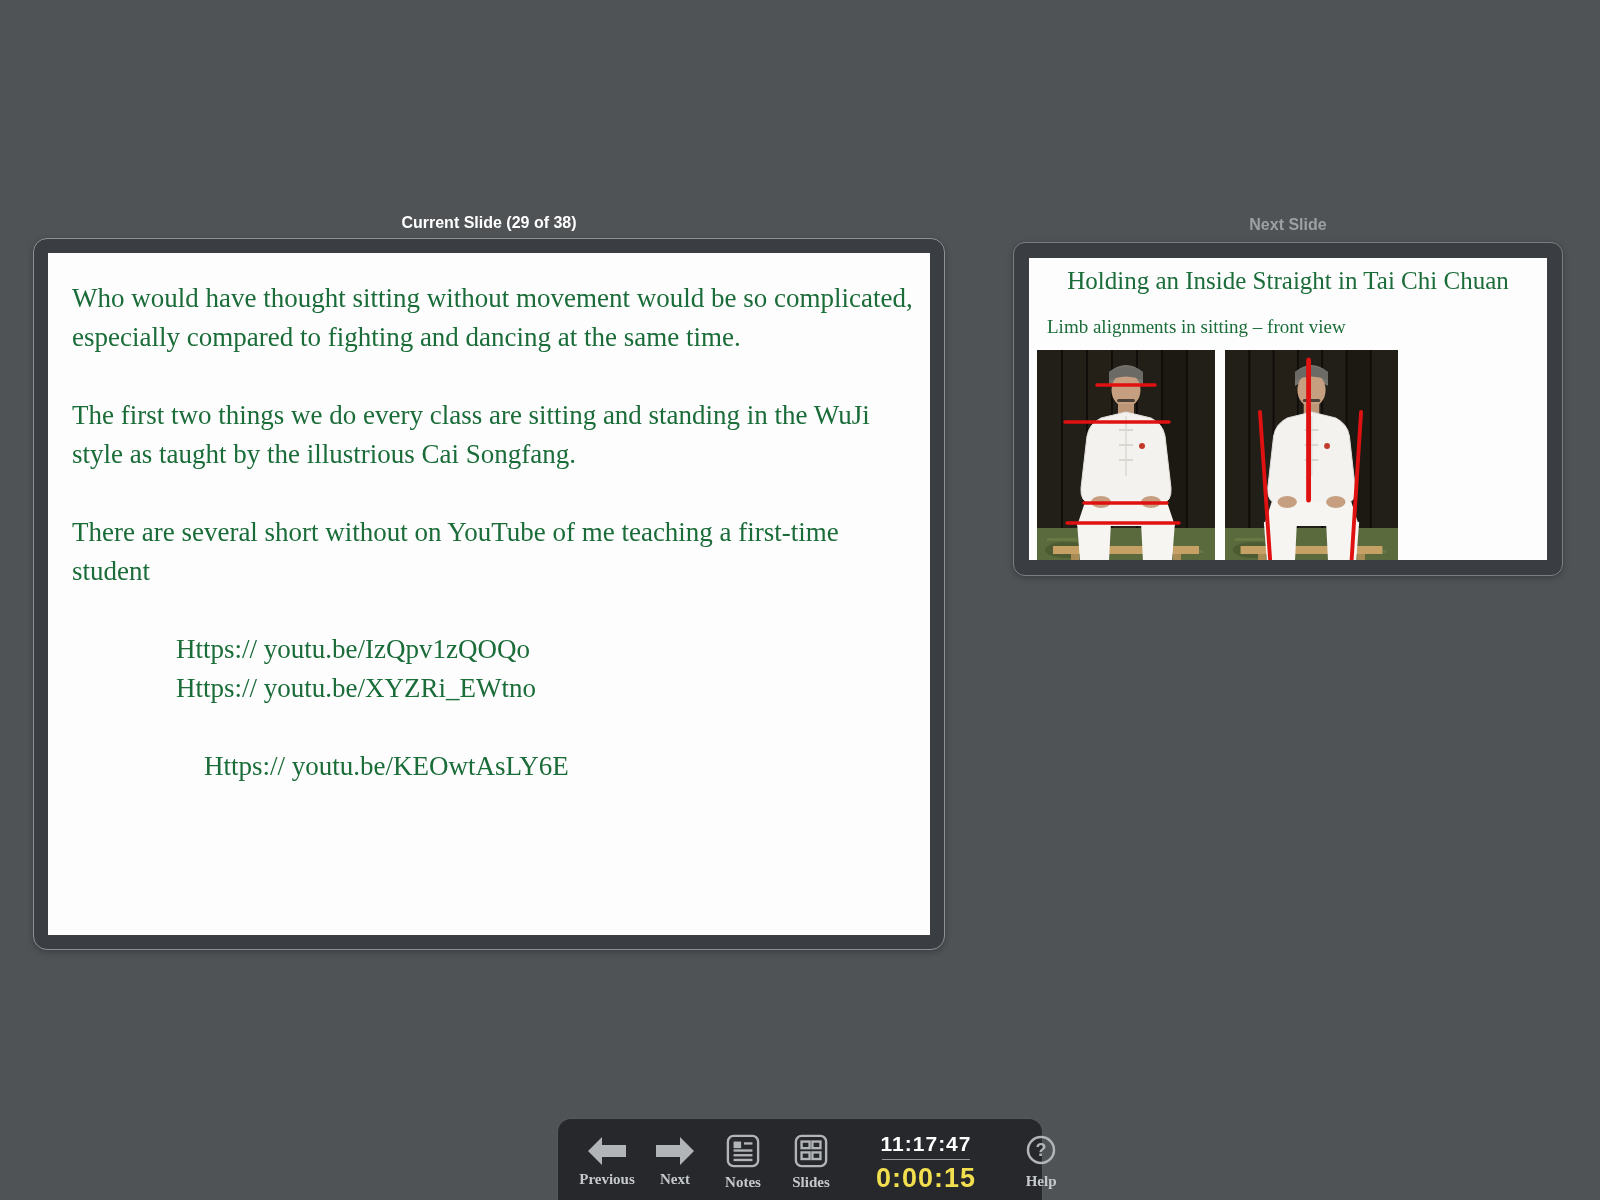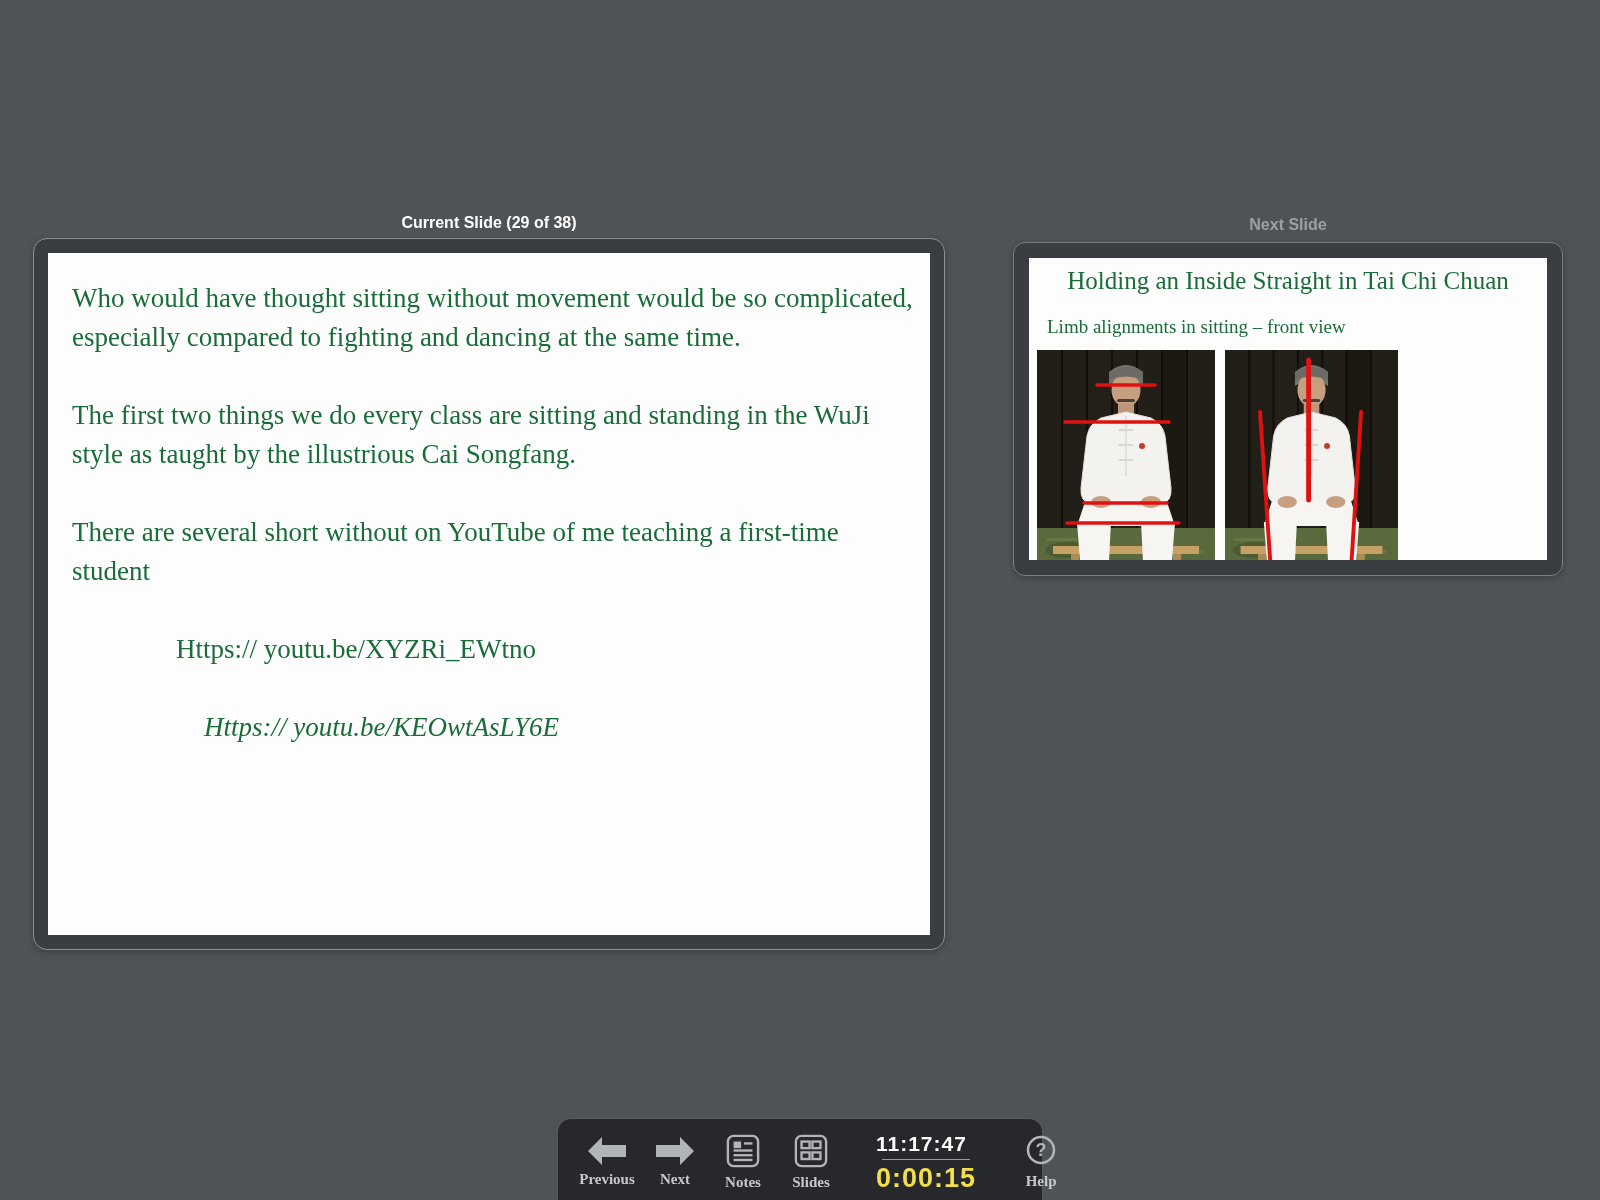--- a/index.html
+++ b/index.html
@@ -24,21 +24,21 @@
   .slide-surface{width:100%;height:100%;background:#fdfdfd;position:relative;overflow:hidden;}
 
   
   .slide-text{
     padding:26px 10px 0 24px;
     font-family:"Liberation Serif",serif;
     font-size:27px;line-height:39px;color:#1a6c38;
   }
   .slide-line{white-space:normal;}
   .indent-1{margin-left:104px;}
-  .indent-2{margin-left:132px;font-style:italic;}
+  .indent-2{margin-left:132px;}
   .gap-after{margin-bottom:39px;}
 
   
   .next-title{
     position:absolute;top:6px;left:35px;right:35px;text-align:center;
     font-family:"Liberation Serif",serif;font-size:25px;line-height:34px;color:#1a6c38;
   }
   .next-subtitle{
     position:absolute;top:58px;left:18px;
     font-family:"Liberation Serif",serif;font-size:19px;color:#1a6c38;
@@ -53,21 +53,21 @@
     box-sizing:border-box;background:#26282b;
     border:1px solid #55585b;border-bottom:none;border-radius:14px 14px 0 0;
     display:flex;align-items:center;padding:6px 20px 0 20px;gap:10px;
   }
   .tool-btn{
     display:flex;flex-direction:column;align-items:center;justify-content:center;
     min-width:58px;cursor:pointer;gap:3px;background:none;border:none;padding:0;
   }
   .tool-btn .label{font-size:15px;font-weight:bold;color:#c6c9cc;font-family:Liberation Serif, serif;}
   .tb-divider{width:1px;height:58px;background:#4a4e52;margin:0 8px;}
-  .clock-block{width:152px;}
+  .clock-block{width:152px;text-align:center;}
   .clock-time{font-size:21px;font-weight:bold;color:#ffffff;letter-spacing:1px;}
   .clock-rule{border:none;border-top:1px solid #97999c;margin:3px 6px;}
   .elapsed-time{font-size:27px;font-weight:bold;color:#f2df4f;letter-spacing:1px;}
 </style>
 </head>
 <body>
 
 <svg width="0" height="0" style="position:absolute" aria-hidden="true">
   <defs>
     <g id="seated-scene">
@@ -124,20 +124,21 @@
   </defs>
 </svg>
 
 <div class="panel-label" id="current-label">Current Slide (29 of 38)</div>
 <div class="panel" id="current-panel">
   <div class="slide-surface">
     <div class="slide-text">
         <div class="slide-line indent-0 gap-after">Who would have thought sitting without movement would be so complicated, especially compared to fighting and dancing at the same time.</div>
         <div class="slide-line indent-0 gap-after">The first two things we do every class are sitting and standing in the WuJi style as taught by the illustrious Cai Songfang.</div>
         <div class="slide-line indent-0 gap-after">There are several short without on YouTube of me teaching a first-time student</div>
+        <div class="slide-line indent-1">Https:// youtu.be/IzQpv1zQOQo</div>
         <div class="slide-line indent-1 gap-after">Https:// youtu.be/XYZRi_EWtno</div>
         <div class="slide-line indent-2">Https:// youtu.be/KEOwtAsLY6E</div>
       </div>
   </div>
 </div>
 
 <div class="panel-label" id="next-label">Next Slide</div>
 <div class="panel" id="next-panel">
   <div class="slide-surface">
     <div class="next-title">Holding an Inside Straight in Tai Chi Chuan</div>

